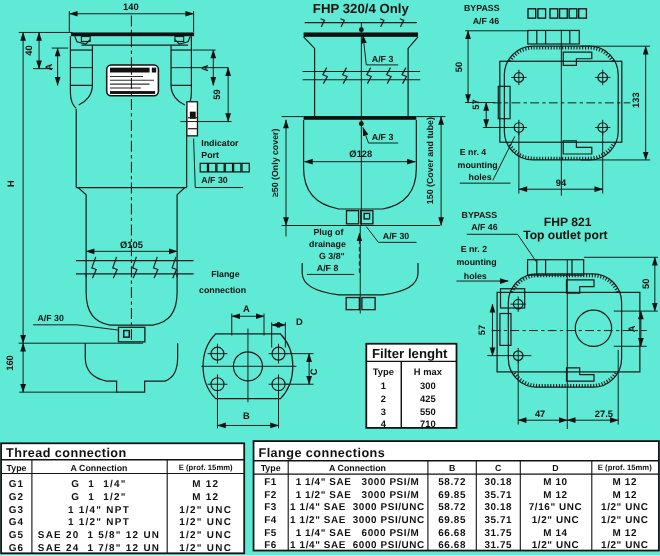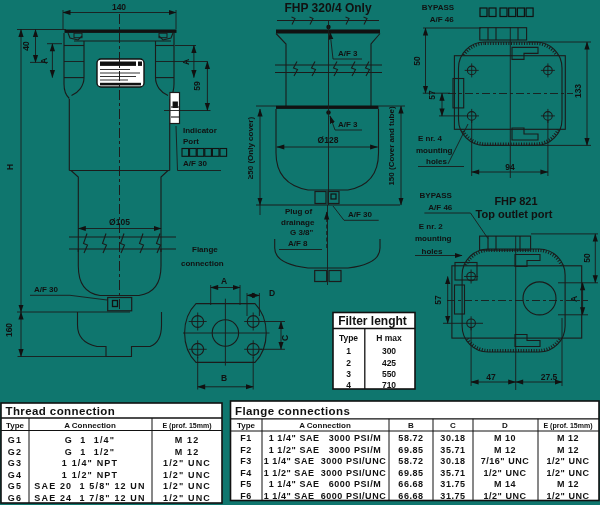--- a/index.html
+++ b/index.html
@@ -1,16 +1,16 @@
 <!DOCTYPE html>
 <html><head>
 <meta charset="utf-8">
 <style>
 html,body{margin:0;padding:0;background:#fff;}
-#page{position:relative;width:600px;height:505px;background:#0f766e;overflow:hidden;}
+#page{position:relative;width:600px;height:505px;background:#5eead4;overflow:hidden;}
 svg{position:absolute;left:0;top:0;}
 text{font-family:"Liberation Sans",sans-serif;fill:#111;}
 .ln{stroke:#1b1b1b;stroke-width:1.1;fill:none;}
 .dim{stroke:#1b1b1b;stroke-width:0.9;fill:none;}
 .t8{font-size:8.5px;font-weight:600;}
 .t7{font-size:8px;font-weight:600;}
 .tb{font-size:9px;font-weight:600;letter-spacing:0.55px;}
 </style>
 </head>
 <body>

